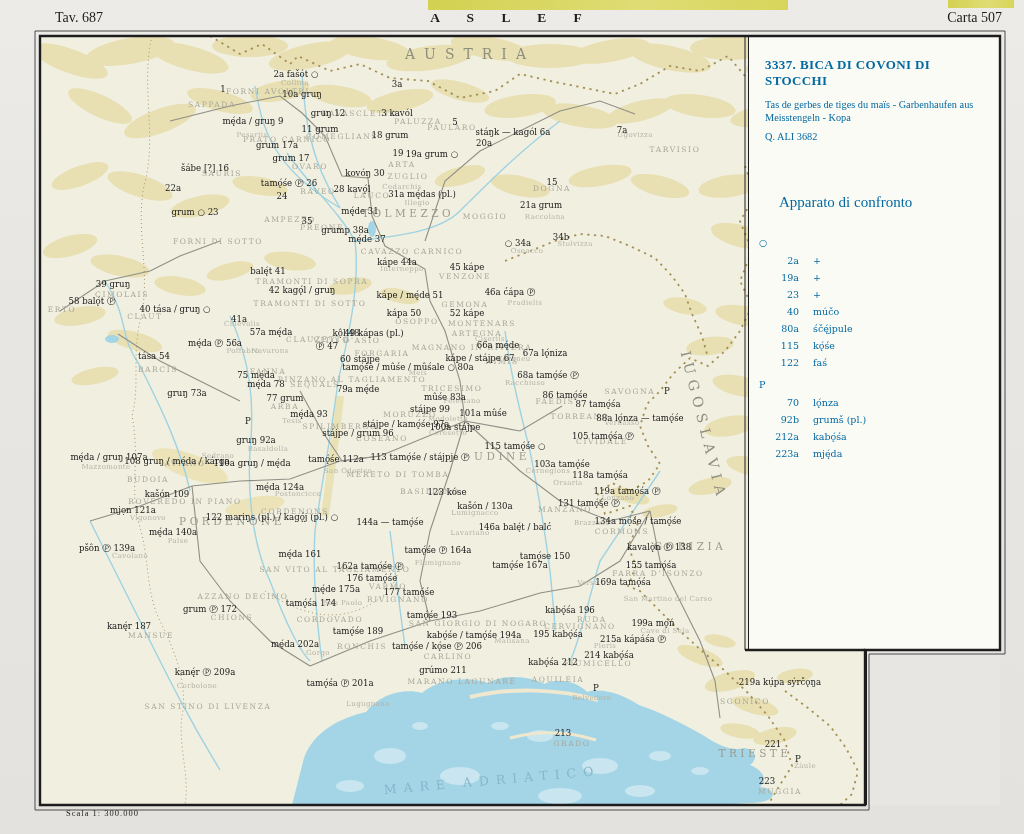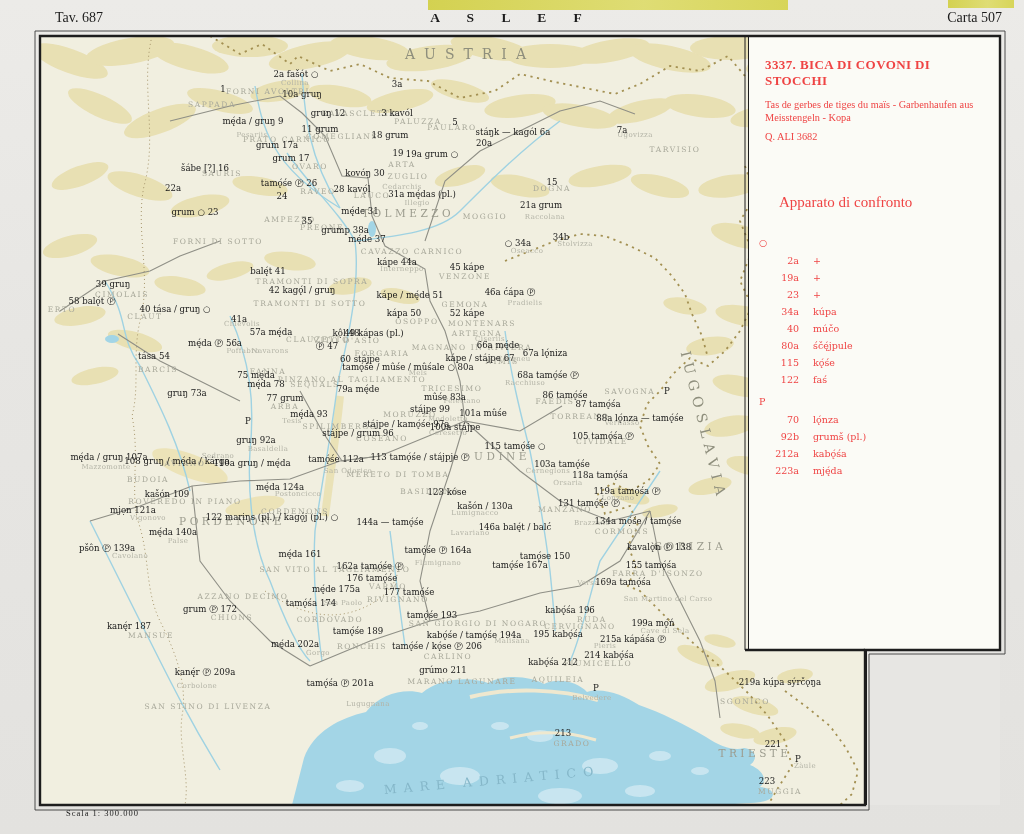--- a/index.html
+++ b/index.html
@@ -15,21 +15,21 @@
   .lab-layer{position:absolute;left:0;top:0;width:100%;height:100%;}
   .pl{position:absolute;white-space:nowrap;color:#a9a99b;font-family:"DejaVu Serif",serif;}
   .pl.t{font-size:7.5px;letter-spacing:1.6px;}
   .pl.h{font-size:7px;letter-spacing:.4px;color:#b3b3a6;}
   .pl.c{font-size:10.5px;letter-spacing:3.5px;color:#9c9c8e;}
   .pl.country{font-size:14px;color:#8e8e7c;}
   .pl.sea-label{font-size:12.5px;color:#85b7c9;}
   .pt{position:absolute;white-space:nowrap;color:#191919;font-family:"DejaVu Serif",serif;font-size:8.6px;}
   #paper-notch{position:absolute;left:825px;top:614px;width:135px;height:155px;background:#e7e6e3;border-left:2px solid #1d1d1d;}
   #legend{position:absolute;left:749px;top:37px;width:251px;height:612px;background:#fbfbf6;z-index:6;}
-  #legend .inner{padding:20px 16px 0 16px;color:#ef4444;}
+  #legend .inner{padding:20px 16px 0 16px;color:#0369a1;}
   #lg-title{font-size:13px;font-weight:bold;letter-spacing:.4px;}
   #lg-sub{font-size:10.3px;margin-top:9px;line-height:13px;}
   #lg-ref{font-size:10.3px;margin-top:7px;}
   #lg-app{font-size:15px;margin-top:52px;margin-left:14px;}
   #lg-list{margin-top:26px;font-size:9.5px;font-family:"DejaVu Serif",serif;}
   .lg-sym{margin:8px 0 4px -6px;font-size:9.5px;}
   .lg-row{display:flex;line-height:17px;}
   .lg-num{width:34px;text-align:right;padding-right:14px;flex:none;}
   #frame{position:absolute;left:0;top:0;z-index:8;pointer-events:none;}
   #scale{position:absolute;left:66px;top:808px;font-size:8.5px;color:#222;letter-spacing:1px;z-index:9;}
@@ -469,24 +469,20 @@
           </div>
           <div class="lg-row">
             <span class="lg-num">19a</span>
             <span>+</span>
           </div>
           <div class="lg-row">
             <span class="lg-num">23</span>
             <span>+</span>
           </div>
           <div class="lg-row">
-            <span class="lg-num">34a</span>
-            <span>kúpa</span>
-          </div>
-          <div class="lg-row">
             <span class="lg-num">40</span>
             <span>múčo</span>
           </div>
           <div class="lg-row">
             <span class="lg-num">80a</span>
             <span>śčę́jpule</span>
           </div>
           <div class="lg-row">
             <span class="lg-num">115</span>
             <span>kǫ́śe</span>

